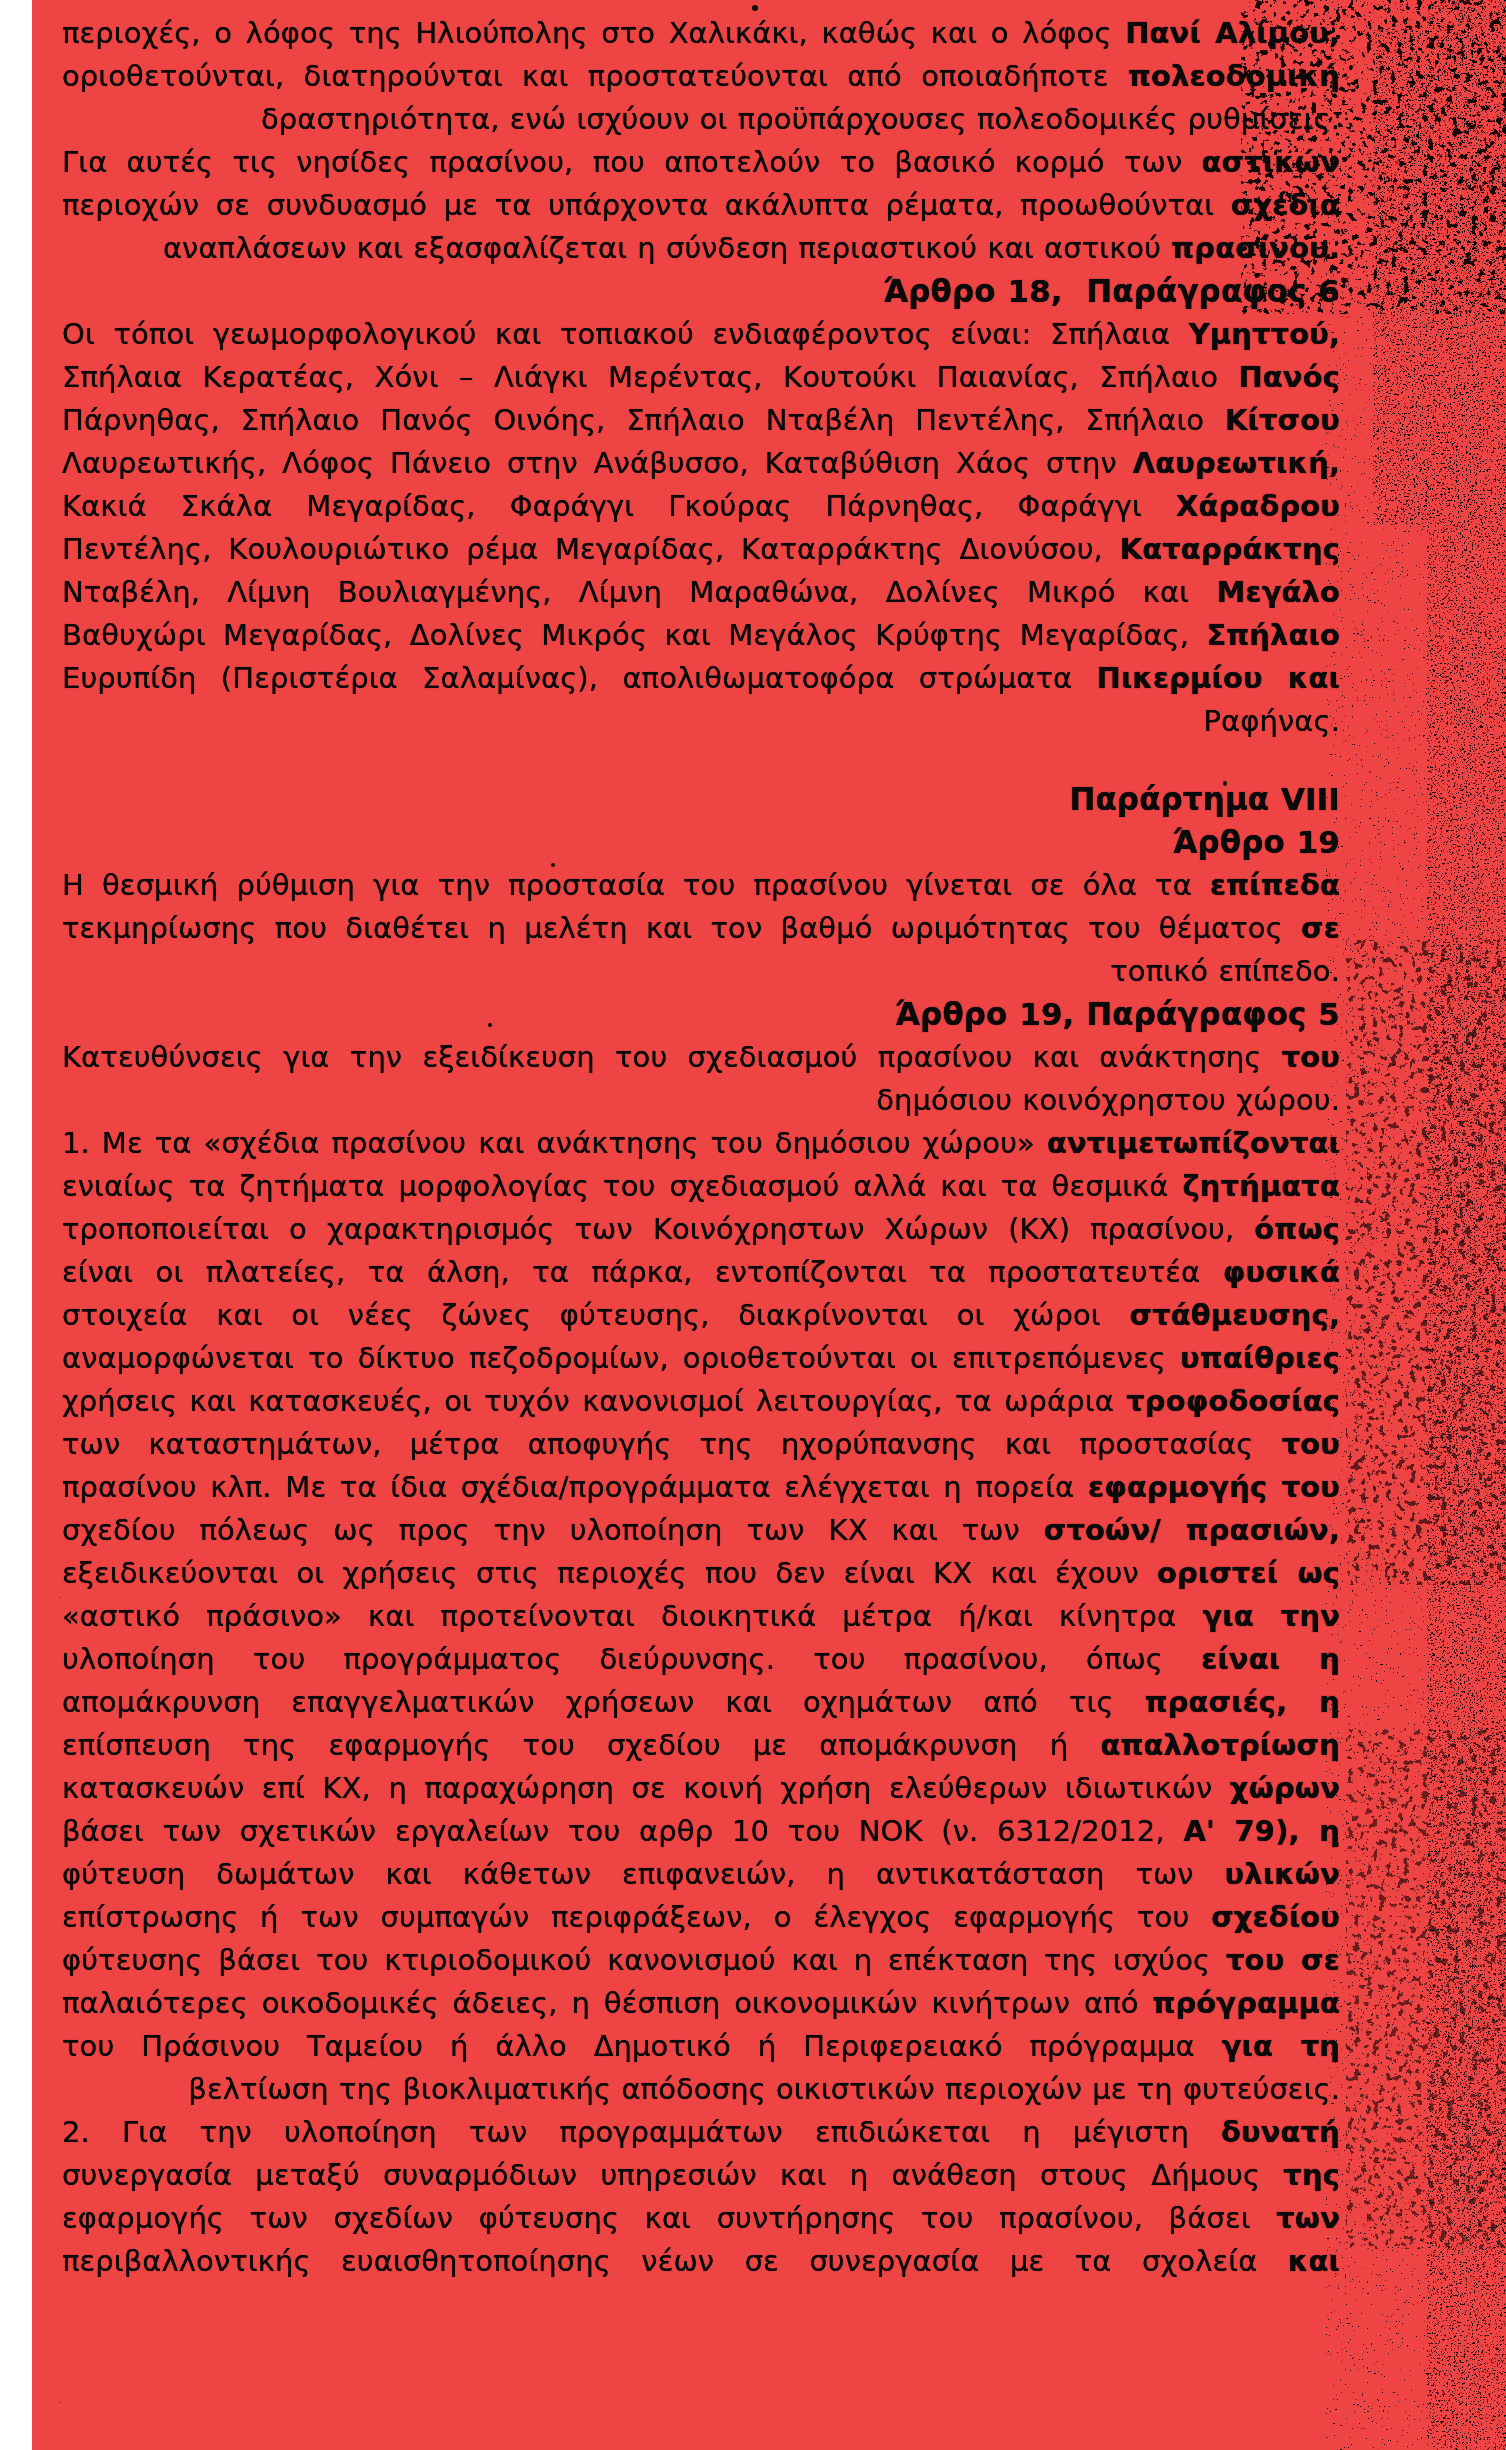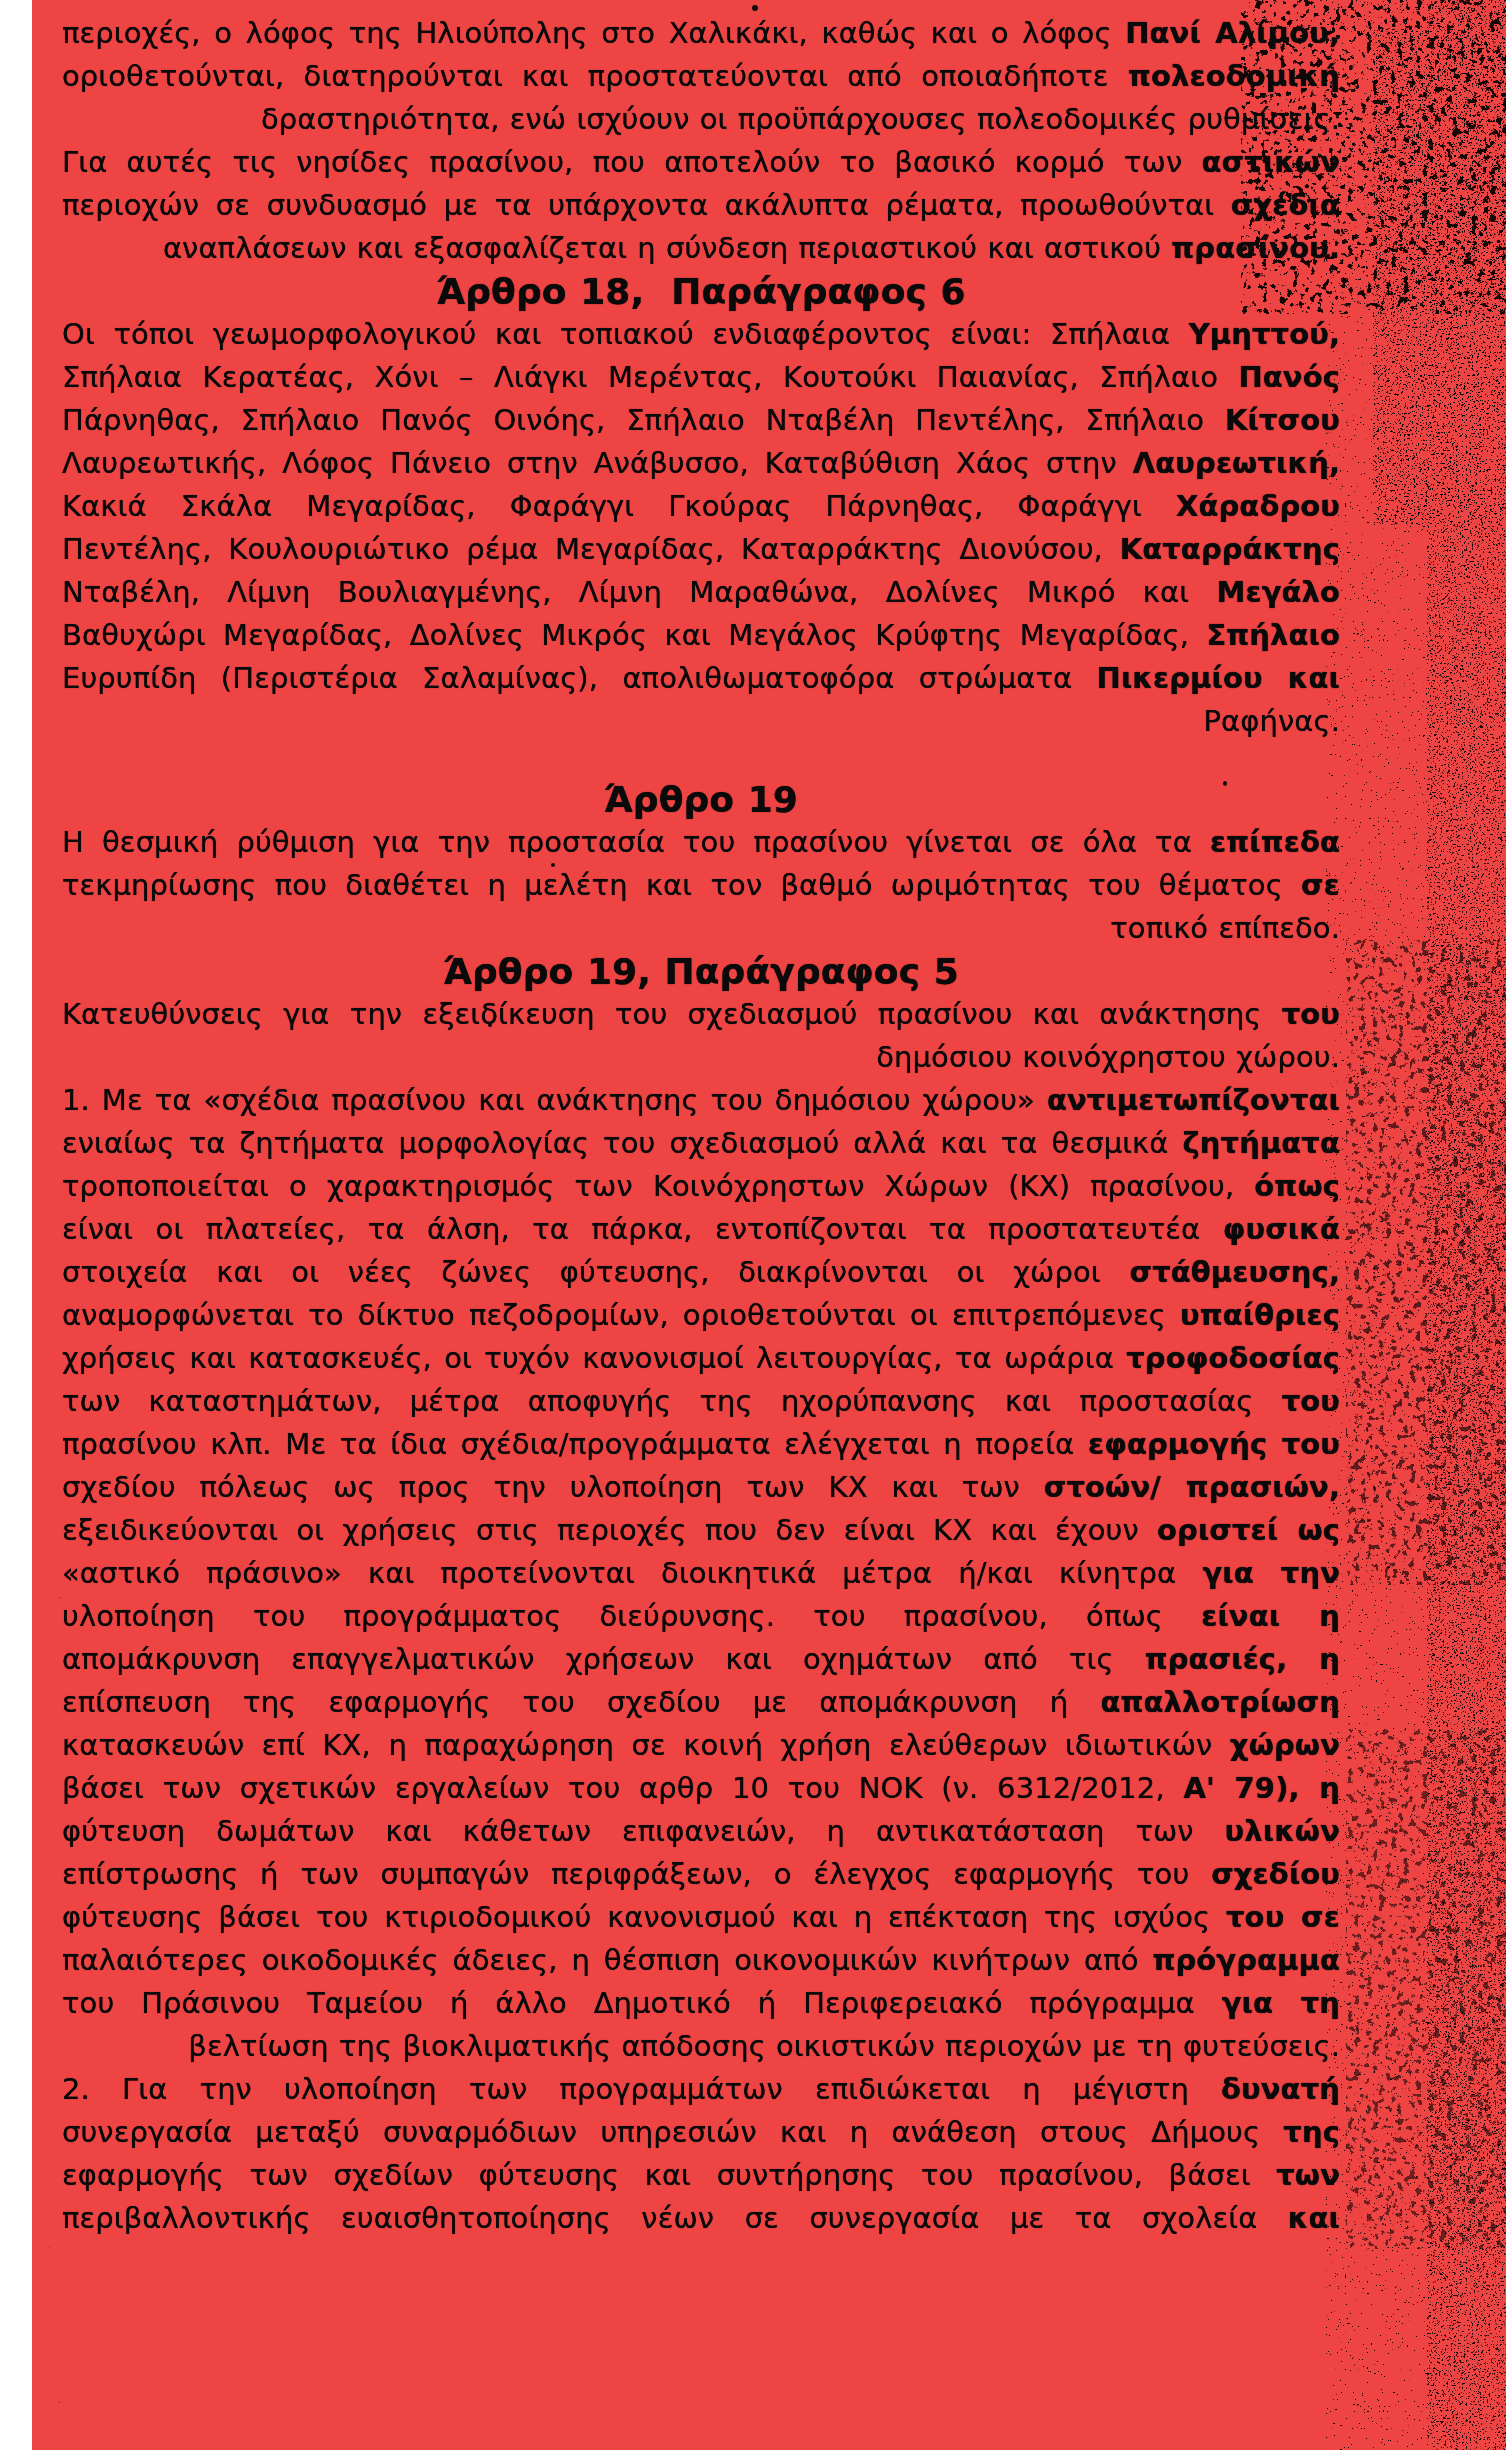--- a/index.html
+++ b/index.html
@@ -26,24 +26,24 @@
     overflow:hidden;
     letter-spacing:0.1px;
     text-shadow:0 0 0.7px currentColor;
     word-spacing:0.9px;
   }
   .line.j{text-align:justify;text-align-last:justify;}
   .line.l{text-align:right;}
   .line .tail{font-weight:bold;text-shadow:0 0 1.1px currentColor;}
   .line.heading{
     font-weight:bold;
-    font-size:36px;
+    font-size:31px;
     text-shadow:0 0 1px currentColor;
     white-space:pre-wrap;
-    text-align:center;
+    text-align:right;
   }
   .spacer{height:35px;}
   .noise{position:absolute;left:0;top:0;z-index:0;pointer-events:none;}
   .speck{position:absolute;background:#0d0d0d;border-radius:50%;z-index:2;}
   #speck-1{left:720px;top:5.2px;width:6px;height:6px;}
   #speck-2{left:519px;top:863px;width:4.3px;height:4.3px;}
   #speck-3{left:1191px;top:781px;width:4.3px;height:5.2px;}
   #speck-4{left:456px;top:1023px;width:3.5px;height:4.3px;}
 </style>
 </head>
@@ -113,20 +113,21 @@
       <div class="line body j"><span>Σπήλαια Κερατέας, Χόνι – Λιάγκι Μερέντας, Κουτούκι Παιανίας, Σπήλαιο </span><span class="tail">Πανός</span></div>
       <div class="line body j"><span>Πάρνηθας, Σπήλαιο Πανός Οινόης, Σπήλαιο Νταβέλη Πεντέλης, Σπήλαιο </span><span class="tail">Κίτσου</span></div>
       <div class="line body j"><span>Λαυρεωτικής, Λόφος Πάνειο στην Ανάβυσσο, Καταβύθιση Χάος στην </span><span class="tail">Λαυρεωτική,</span></div>
       <div class="line body j"><span>Κακιά Σκάλα Μεγαρίδας, Φαράγγι Γκούρας Πάρνηθας, Φαράγγι </span><span class="tail">Χάραδρου</span></div>
       <div class="line body j"><span>Πεντέλης, Κουλουριώτικο ρέμα Μεγαρίδας, Καταρράκτης Διονύσου, </span><span class="tail">Καταρράκτης</span></div>
       <div class="line body j"><span>Νταβέλη, Λίμνη Βουλιαγμένης, Λίμνη Μαραθώνα, Δολίνες Μικρό και </span><span class="tail">Μεγάλο</span></div>
       <div class="line body j"><span>Βαθυχώρι Μεγαρίδας, Δολίνες Μικρός και Μεγάλος Κρύφτης Μεγαρίδας, </span><span class="tail">Σπήλαιο</span></div>
       <div class="line body j"><span>Ευρυπίδη (Περιστέρια Σαλαμίνας), απολιθωματοφόρα στρώματα </span><span class="tail">Πικερμίου και</span></div>
       <div class="line body l"><span>Ραφήνας.</span></div>
       <div class="spacer"></div>
+      <div class="line heading"><span>Παράρτημα VIII</span></div>
       <div class="line heading"><span>Άρθρο 19</span></div>
       <div class="line body j"><span>Η θεσμική ρύθμιση για την προστασία του πρασίνου γίνεται σε όλα τα </span><span class="tail">επίπεδα</span></div>
       <div class="line body j"><span>τεκμηρίωσης που διαθέτει η μελέτη και τον βαθμό ωριμότητας του θέματος </span><span class="tail">σε</span></div>
       <div class="line body l"><span>τοπικό επίπεδο.</span></div>
       <div class="line heading"><span>Άρθρο 19, Παράγραφος 5</span></div>
       <div class="line body j"><span>Κατευθύνσεις για την εξειδίκευση του σχεδιασμού πρασίνου και ανάκτησης </span><span class="tail">του</span></div>
       <div class="line body l"><span>δημόσιου κοινόχρηστου χώρου.</span></div>
       <div class="line body j"><span>1. Με τα «σχέδια πρασίνου και ανάκτησης του δημόσιου χώρου» </span><span class="tail">αντιμετωπίζονται</span></div>
       <div class="line body j"><span>ενιαίως τα ζητήματα μορφολογίας του σχεδιασμού αλλά και τα θεσμικά </span><span class="tail">ζητήματα</span></div>
       <div class="line body j"><span>τροποποιείται ο χαρακτηρισμός των Κοινόχρηστων Χώρων (ΚΧ) πρασίνου, </span><span class="tail">όπως</span></div>

